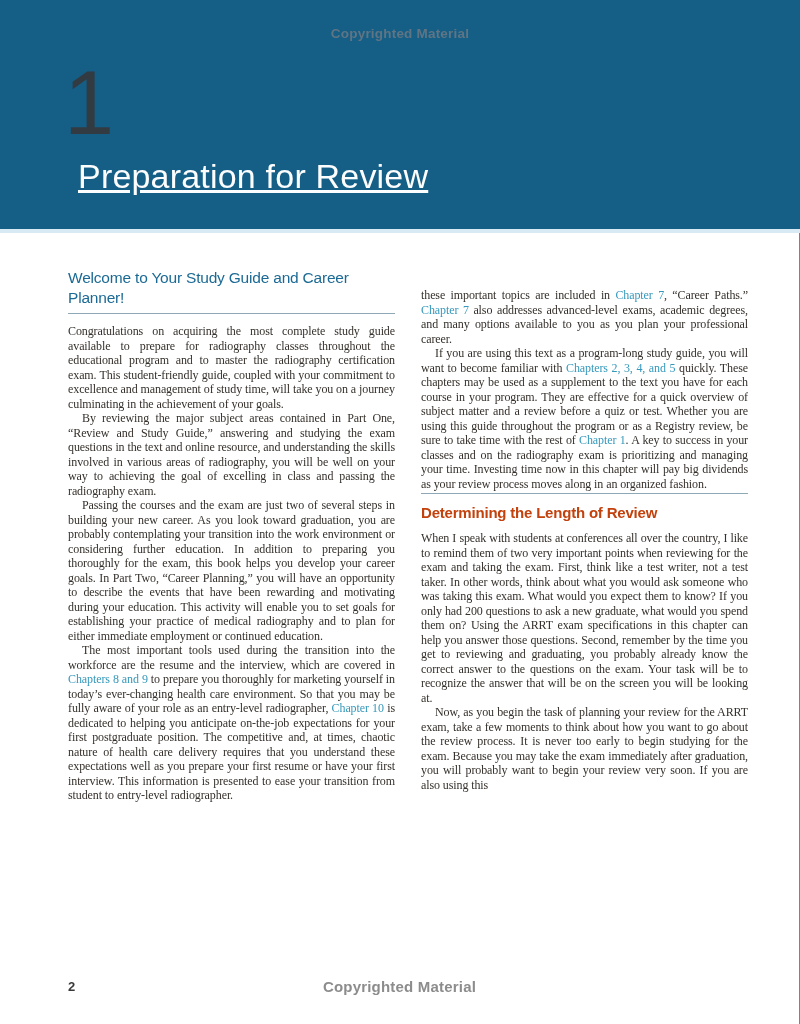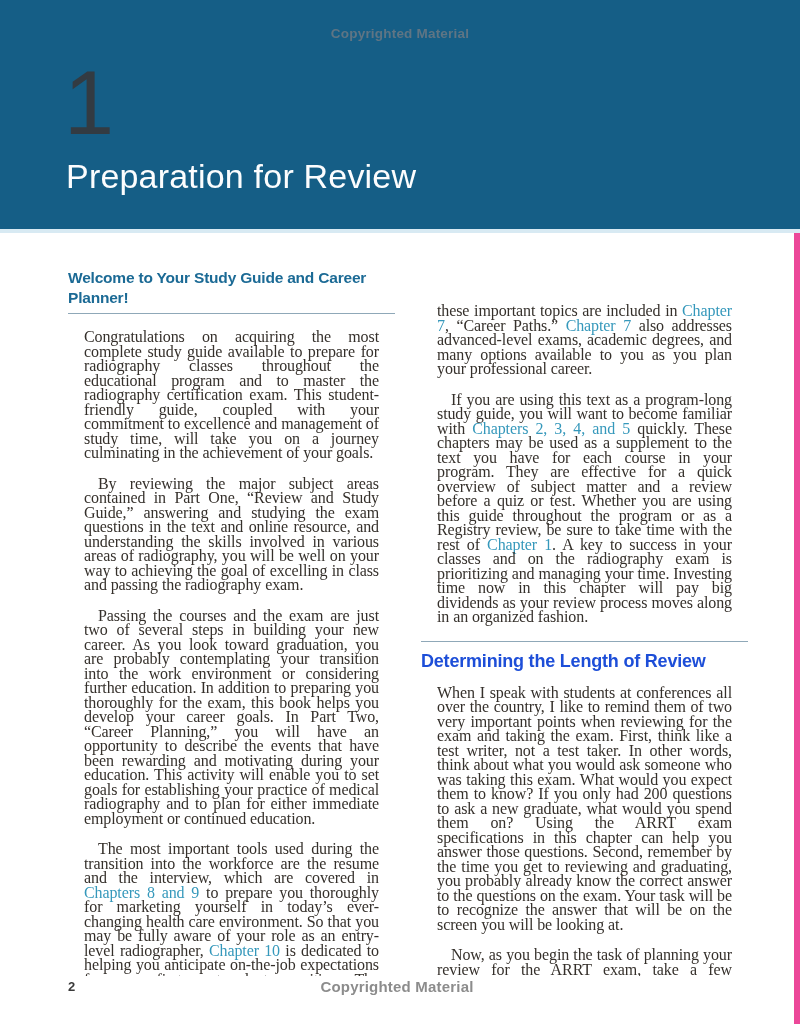--- a/index.html
+++ b/index.html
@@ -1,44 +1,44 @@
 <!DOCTYPE html>
 <html style="--band: #155e86; --chnum: #333b42; --heading: #1b6a95; --link: #3598bb;"><head>
 <meta charset="utf-8">
 <style>
   html,body{margin:0;padding:0;}
   body{width:800px;height:1024px;position:relative;background:#ffffff;
        font-family:"Liberation Sans",sans-serif;overflow:hidden;}
-  .page{position:absolute;inset:0;background:#fff;border-right:6px solid #ec4899;}
+  .page{position:absolute;inset:0;background:#fff;border-right:1px solid #ec4899;}
 
   
   .band{position:absolute;top:0;left:0;width:800px;height:229px;background:var(--band,#155e86);}
   .copy-top{position:absolute;top:26px;left:0;width:100%;text-align:center;
             font-weight:bold;font-size:13.5px;color:#5f7584;letter-spacing:0.2px;}
   .ch-num{position:absolute;left:64px;top:58px;font-size:90px;line-height:1;
           font-weight:400;color:var(--chnum,#333b42);font-family:"Liberation Sans",sans-serif;}
-  .ch-title{position:absolute;left:66px;top:158px;font-size:34px;line-height:1.1;
-            color:#fcfdfe;font-weight:400;letter-spacing:0.2px;}
+  .ch-title{position:absolute;left:78px;top:158px;font-size:34px;line-height:1.1;
+            color:#fcfdfe;font-weight:400;letter-spacing:0.2px;text-decoration:underline;}
   .strip{position:absolute;top:229px;left:0;width:800px;height:4px;background:#d8eaf3;}
 
   
   .content{position:absolute;top:268px;left:68px;width:680px;height:708px;
            display:flex;gap:26px;overflow:hidden;}
   .col{width:327px;flex:0 0 327px;}
   .col-right{padding-top:20px;box-sizing:border-box;}
 
   h2.sec{margin:0 0 5px 0;font-size:15.5px;line-height:20px;letter-spacing:-0.2px;
-         color:var(--heading,#1b6a95);font-weight:bold;}
+         color:var(--heading,#1b6a95);font-weight:normal;}
   h2.sec2{margin:26px 0 5px 0;color:#235e8a;}
   .rule{border:none;border-top:1px solid #8fa8b8;margin:2px 0 10px 0;}
-  h3.sub{margin:4px 0 9px 0;font-size:18px;line-height:18px;
-         color:#1d4ed8;font-weight:bold;letter-spacing:-0.2px;}
+  h3.sub{margin:4px 0 9px 0;font-size:15px;line-height:18px;
+         color:#c2410c;font-weight:bold;letter-spacing:-0.2px;}
 
-  p.body{margin:16px;text-align:justify;font-family:"Liberation Serif",serif;
-         font-size:16px;line-height:14.5px;letter-spacing:-0.1px;color:#35302b;}
+  p.body{margin:0;text-align:justify;font-family:"Liberation Serif",serif;
+         font-size:12px;line-height:14.5px;letter-spacing:-0.1px;color:#35302b;}
   p.body.indent{text-indent:14px;}
   span.chlink{color:var(--link,#3598bb);cursor:pointer;}
 
   
   .page-num{position:absolute;left:68px;top:979px;font-weight:bold;font-size:13px;color:#3a3a3a;}
   .copy-bottom{position:absolute;top:978px;left:0;width:100%;text-align:center;
                font-weight:bold;font-size:15px;color:#8c8c8c;letter-spacing:0.2px;}
 </style>
 </head>
 <body>

